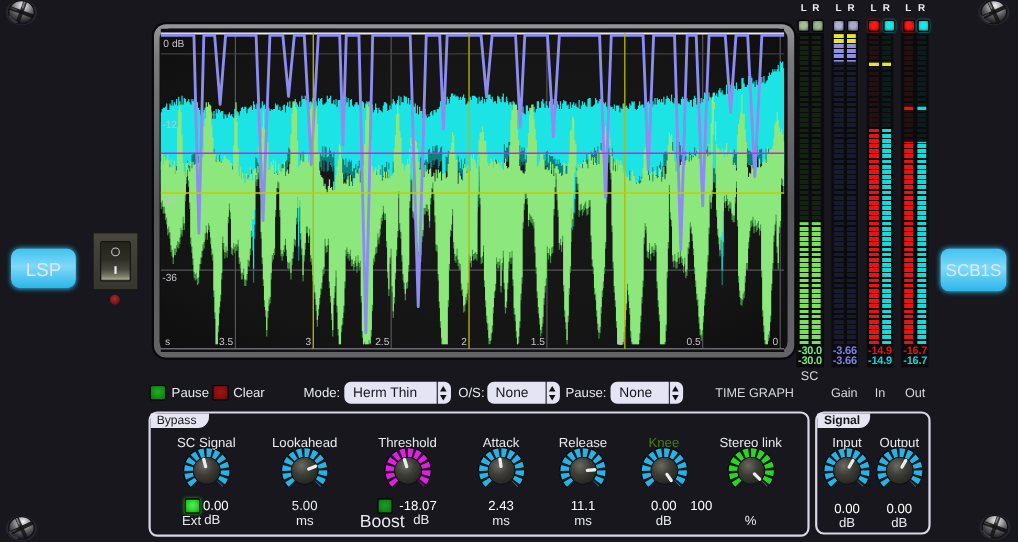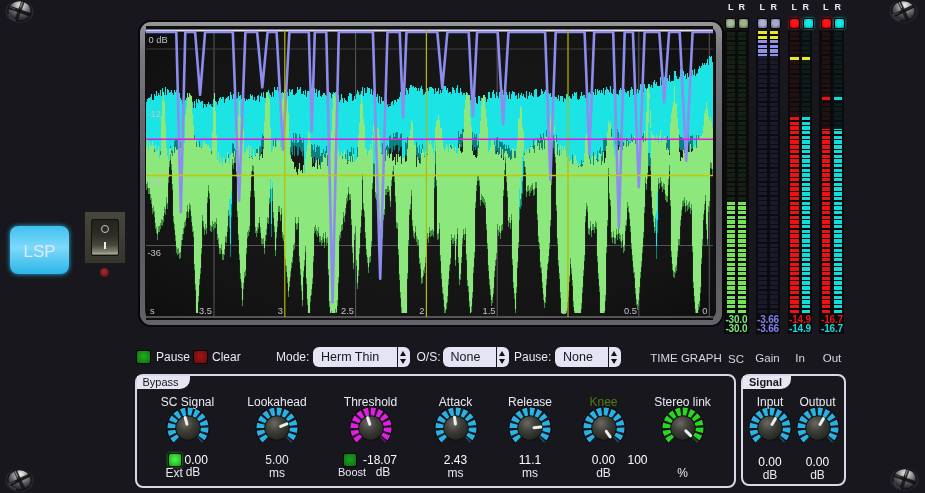--- a/index.html
+++ b/index.html
@@ -88,24 +88,28 @@
 <g clip-path="url(#scl20)" transform="rotate(20 16.5 13)">
 <rect x="2" y="11.2" width="29" height="3.6" rx="1.8" fill="#0e0e0e" opacity="0.88"></rect>
 <rect x="14.7" y="-2" width="3.6" height="30" rx="1.8" fill="#141414" opacity="0.85"></rect>
 <rect x="15.5" y="0.5" width="1.3" height="9" rx="0.6" fill="#8a8a8a" opacity="0.9"></rect>
 <rect x="4" y="12" width="8" height="1.2" rx="0.6" fill="#555" opacity="0.7"></rect>
 </g>
 <ellipse cx="16.5" cy="13" rx="11.6" ry="10.4" fill="none" stroke="#111116" stroke-width="1.2"></ellipse>
 <path d="M5.5 16 A 11.6 10.4 0 0 0 13 22.6" fill="none" stroke="#62627a" stroke-width="1.3" opacity="0.55"></path>
 </svg></div>
 
-<div style="position:absolute;left:10px;top:226px;width:59px;height:48px;border-radius:8px;
+<div style="position:absolute;left:10px;top:226px;width:59px;height:36px;border-radius:8px;
  background:linear-gradient(180deg,#3fc2f0 0%,#7ed9f8 45%,#2ab5e9 100%);
  box-shadow:0 0 5px rgba(45,190,245,0.9);color:#e2e6fc;font-size:17px;
  display:flex;align-items:center;justify-content:center;padding-top:3px;box-sizing:border-box;">LSP</div>
+<div style="position:absolute;left:855px;top:226px;width:60px;height:39px;border-radius:8px;
+ background:linear-gradient(180deg,#3fc2f0 0%,#7ed9f8 45%,#2ab5e9 100%);
+ box-shadow:0 0 5px rgba(45,190,245,0.9);color:#e2e6fc;font-size:15.5px;
+ display:flex;align-items:center;justify-content:center;padding-top:3px;box-sizing:border-box;">SCB1S</div>
 
 <div style="position:absolute;left:84px;top:199px;width:42px;text-align:center;font-size:11.5px;color:#e2e2ec;margin-top:40px;">Bypass</div>
 <div style="position:absolute;left:84px;top:211px;width:42px;height:53px;border:1px solid #1a1a16;
  background:linear-gradient(180deg,#474740 0%,#3c3c34 60%,#36362f 100%);box-sizing:border-box;">
   <div style="position:absolute;left:6px;top:7px;width:28px;height:37px;border:1.5px solid #12120e;border-radius:2px;
    background:linear-gradient(180deg,#23231c 0%,#2e2e27 45%,#48483e 72%,#80806e 90%,#a2a28e 96%,#505044 100%);box-sizing:border-box;">
     <div style="position:absolute;left:9.3px;top:5px;width:6.2px;height:6.2px;border:1.8px solid #c4c4c8;border-radius:50%;"></div>
     <div style="position:absolute;left:11.9px;top:21.5px;width:2.4px;height:7px;background:#ececf0;"></div>
   </div>
 </div>
@@ -227,21 +231,21 @@
       <div style="position:absolute;left:2.2px;top:3.5px;width:0;height:0;border-left:3.6px solid transparent;border-right:3.6px solid transparent;border-bottom:5px solid #111;"></div>
       <div style="position:absolute;left:2.2px;top:11.5px;width:0;height:0;border-left:3.6px solid transparent;border-right:3.6px solid transparent;border-top:5px solid #111;"></div>
     </div>
 <div style="position:absolute;left:514px;top:350px;font-size:12px;color:#e9e9f2;">Pause:</div>
 <div style="position:absolute;left:555px;top:347px;width:52.5px;height:20px;background:#e4e4f4;border-radius:6px 0 0 6px;color:#16161c;font-size:12.5px;line-height:20px;padding-left:8px;box-sizing:border-box;">None</div>
     <div style="position:absolute;left:609.0px;top:347px;width:11.5px;height:20px;background:#e4e4f4;border-radius:0 6px 6px 0;">
       <div style="position:absolute;left:2.2px;top:3.5px;width:0;height:0;border-left:3.6px solid transparent;border-right:3.6px solid transparent;border-bottom:5px solid #111;"></div>
       <div style="position:absolute;left:2.2px;top:11.5px;width:0;height:0;border-left:3.6px solid transparent;border-right:3.6px solid transparent;border-top:5px solid #111;"></div>
     </div>
 <div style="position:absolute;left:636.0px;top:351.5px;width:100px;text-align:center;font-size:11.5px;color:#d6d6e0;">TIME GRAPH</div>
-<div style="position:absolute;left:716.0px;top:353px;width:40px;text-align:center;font-size:11.5px;color:#d6d6e0;">SC</div>
+<div style="position:absolute;left:716.0px;top:336px;width:40px;text-align:center;font-size:11.5px;color:#d6d6e0;">SC</div>
 <div style="position:absolute;left:742.5px;top:351.5px;width:50px;text-align:center;font-size:11.5px;color:#d6d6e0;">Gain</div>
 <div style="position:absolute;left:780.0px;top:351.5px;width:40px;text-align:center;font-size:11.5px;color:#d6d6e0;">In</div>
 <div style="position:absolute;left:812.0px;top:351.5px;width:40px;text-align:center;font-size:11.5px;color:#d6d6e0;">Out</div>
 
 <div style="position:absolute;left:134.5px;top:373.5px;width:601px;height:114px;border:2px solid #d8d8e8;border-radius:8px;box-sizing:border-box;"></div>
 <div style="position:absolute;left:136.5px;top:375.5px;width:53px;height:13.5px;background:#e6e6f2;border-bottom-right-radius:10px;color:#15151a;font-size:11px;line-height:13px;padding-left:6px;box-sizing:border-box;">Bypass</div>
 <div style="position:absolute;left:741px;top:373.5px;width:105px;height:112.5px;border:2px solid #d8d8e8;border-radius:8px;box-sizing:border-box;"></div>
 <div style="position:absolute;left:743px;top:375.5px;width:48px;height:13.5px;background:#e6e6f2;border-bottom-right-radius:10px;color:#15151a;font-size:11px;line-height:13px;padding-left:6px;box-sizing:border-box;font-weight:bold;">Signal</div>
 
 <div style="position:absolute;left:132.5px;top:394.5px;width:110px;text-align:center;font-size:12px;color:#e9e9f2;">SC Signal</div>
@@ -301,21 +305,21 @@
 <line x1="26.83" y1="26.83" x2="31.64" y2="31.64" stroke="#ececec" stroke-width="3" stroke-linecap="round"></line>
 </svg></div>
 <div style="position:absolute;left:167.5px;top:452.5px;width:12.5px;height:12px;border:1.5px solid #060608;border-radius:2px;background:radial-gradient(circle at 50% 45%, #55f055 0%, #2ad12a 55%, #0f8f0f 100%);box-shadow:0 0 3px #1db41d;"></div>
 <div style="position:absolute;left:184.5px;top:452.5px;font-size:12px;color:#fff;">0.00</div>
 <div style="position:absolute;left:154.2px;top:465.5px;width:40px;text-align:center;font-size:12px;color:#e9e9f2;">Ext</div>
 <div style="position:absolute;left:173.0px;top:465.0px;width:40px;text-align:center;font-size:12px;color:#e9e9f2;">dB</div>
 <div style="position:absolute;left:222.0px;top:452.5px;width:110px;text-align:center;font-size:12px;color:#e9e9f2;">5.00</div>
 <div style="position:absolute;left:222.0px;top:465.5px;width:110px;text-align:center;font-size:12px;color:#e9e9f2;">ms</div>
 <div style="position:absolute;left:342.5px;top:452.5px;width:12.5px;height:12px;border:1.5px solid #060608;border-radius:2px;background:radial-gradient(circle at 50% 45%, #17a020 0%, #128418 60%, #0a6410 100%);"></div>
 <div style="position:absolute;left:363px;top:452.5px;font-size:12px;color:#fff;">-18.07</div>
-<div style="position:absolute;left:327.0px;top:465.5px;width:50px;text-align:center;font-size:11px;color:#e9e9f2;">Boost</div>
+<div style="position:absolute;left:327.0px;top:465.5px;width:50px;font-size:16px;color:#e9e9f2;">Boost</div>
 <div style="position:absolute;left:363.0px;top:465.0px;width:40px;text-align:center;font-size:12px;color:#e9e9f2;">dB</div>
 <div style="position:absolute;left:400.5px;top:452.5px;width:110px;text-align:center;font-size:12px;color:#ffffff;">2.43</div>
 <div style="position:absolute;left:400.5px;top:465.5px;width:110px;text-align:center;font-size:12px;color:#e9e9f2;">ms</div>
 <div style="position:absolute;left:475.0px;top:452.5px;width:110px;text-align:center;font-size:12px;color:#ffffff;">11.1</div>
 <div style="position:absolute;left:475.0px;top:465.5px;width:110px;text-align:center;font-size:12px;color:#e9e9f2;">ms</div>
 <div style="position:absolute;left:548.5px;top:452.5px;width:110px;text-align:center;font-size:12px;color:#ffffff;">0.00</div>
 <div style="position:absolute;left:548.5px;top:465.5px;width:110px;text-align:center;font-size:12px;color:#e9e9f2;">dB</div>
 <div style="position:absolute;left:627.5px;top:452.5px;width:110px;font-size:12px;color:#ffffff;">100</div>
 <div style="position:absolute;left:627.5px;top:465.5px;width:110px;text-align:center;font-size:12px;color:#e9e9f2;">%</div>
 <div style="position:absolute;left:735.0px;top:394.5px;width:70px;text-align:center;font-size:12px;color:#e9e9f2;">Input</div>

